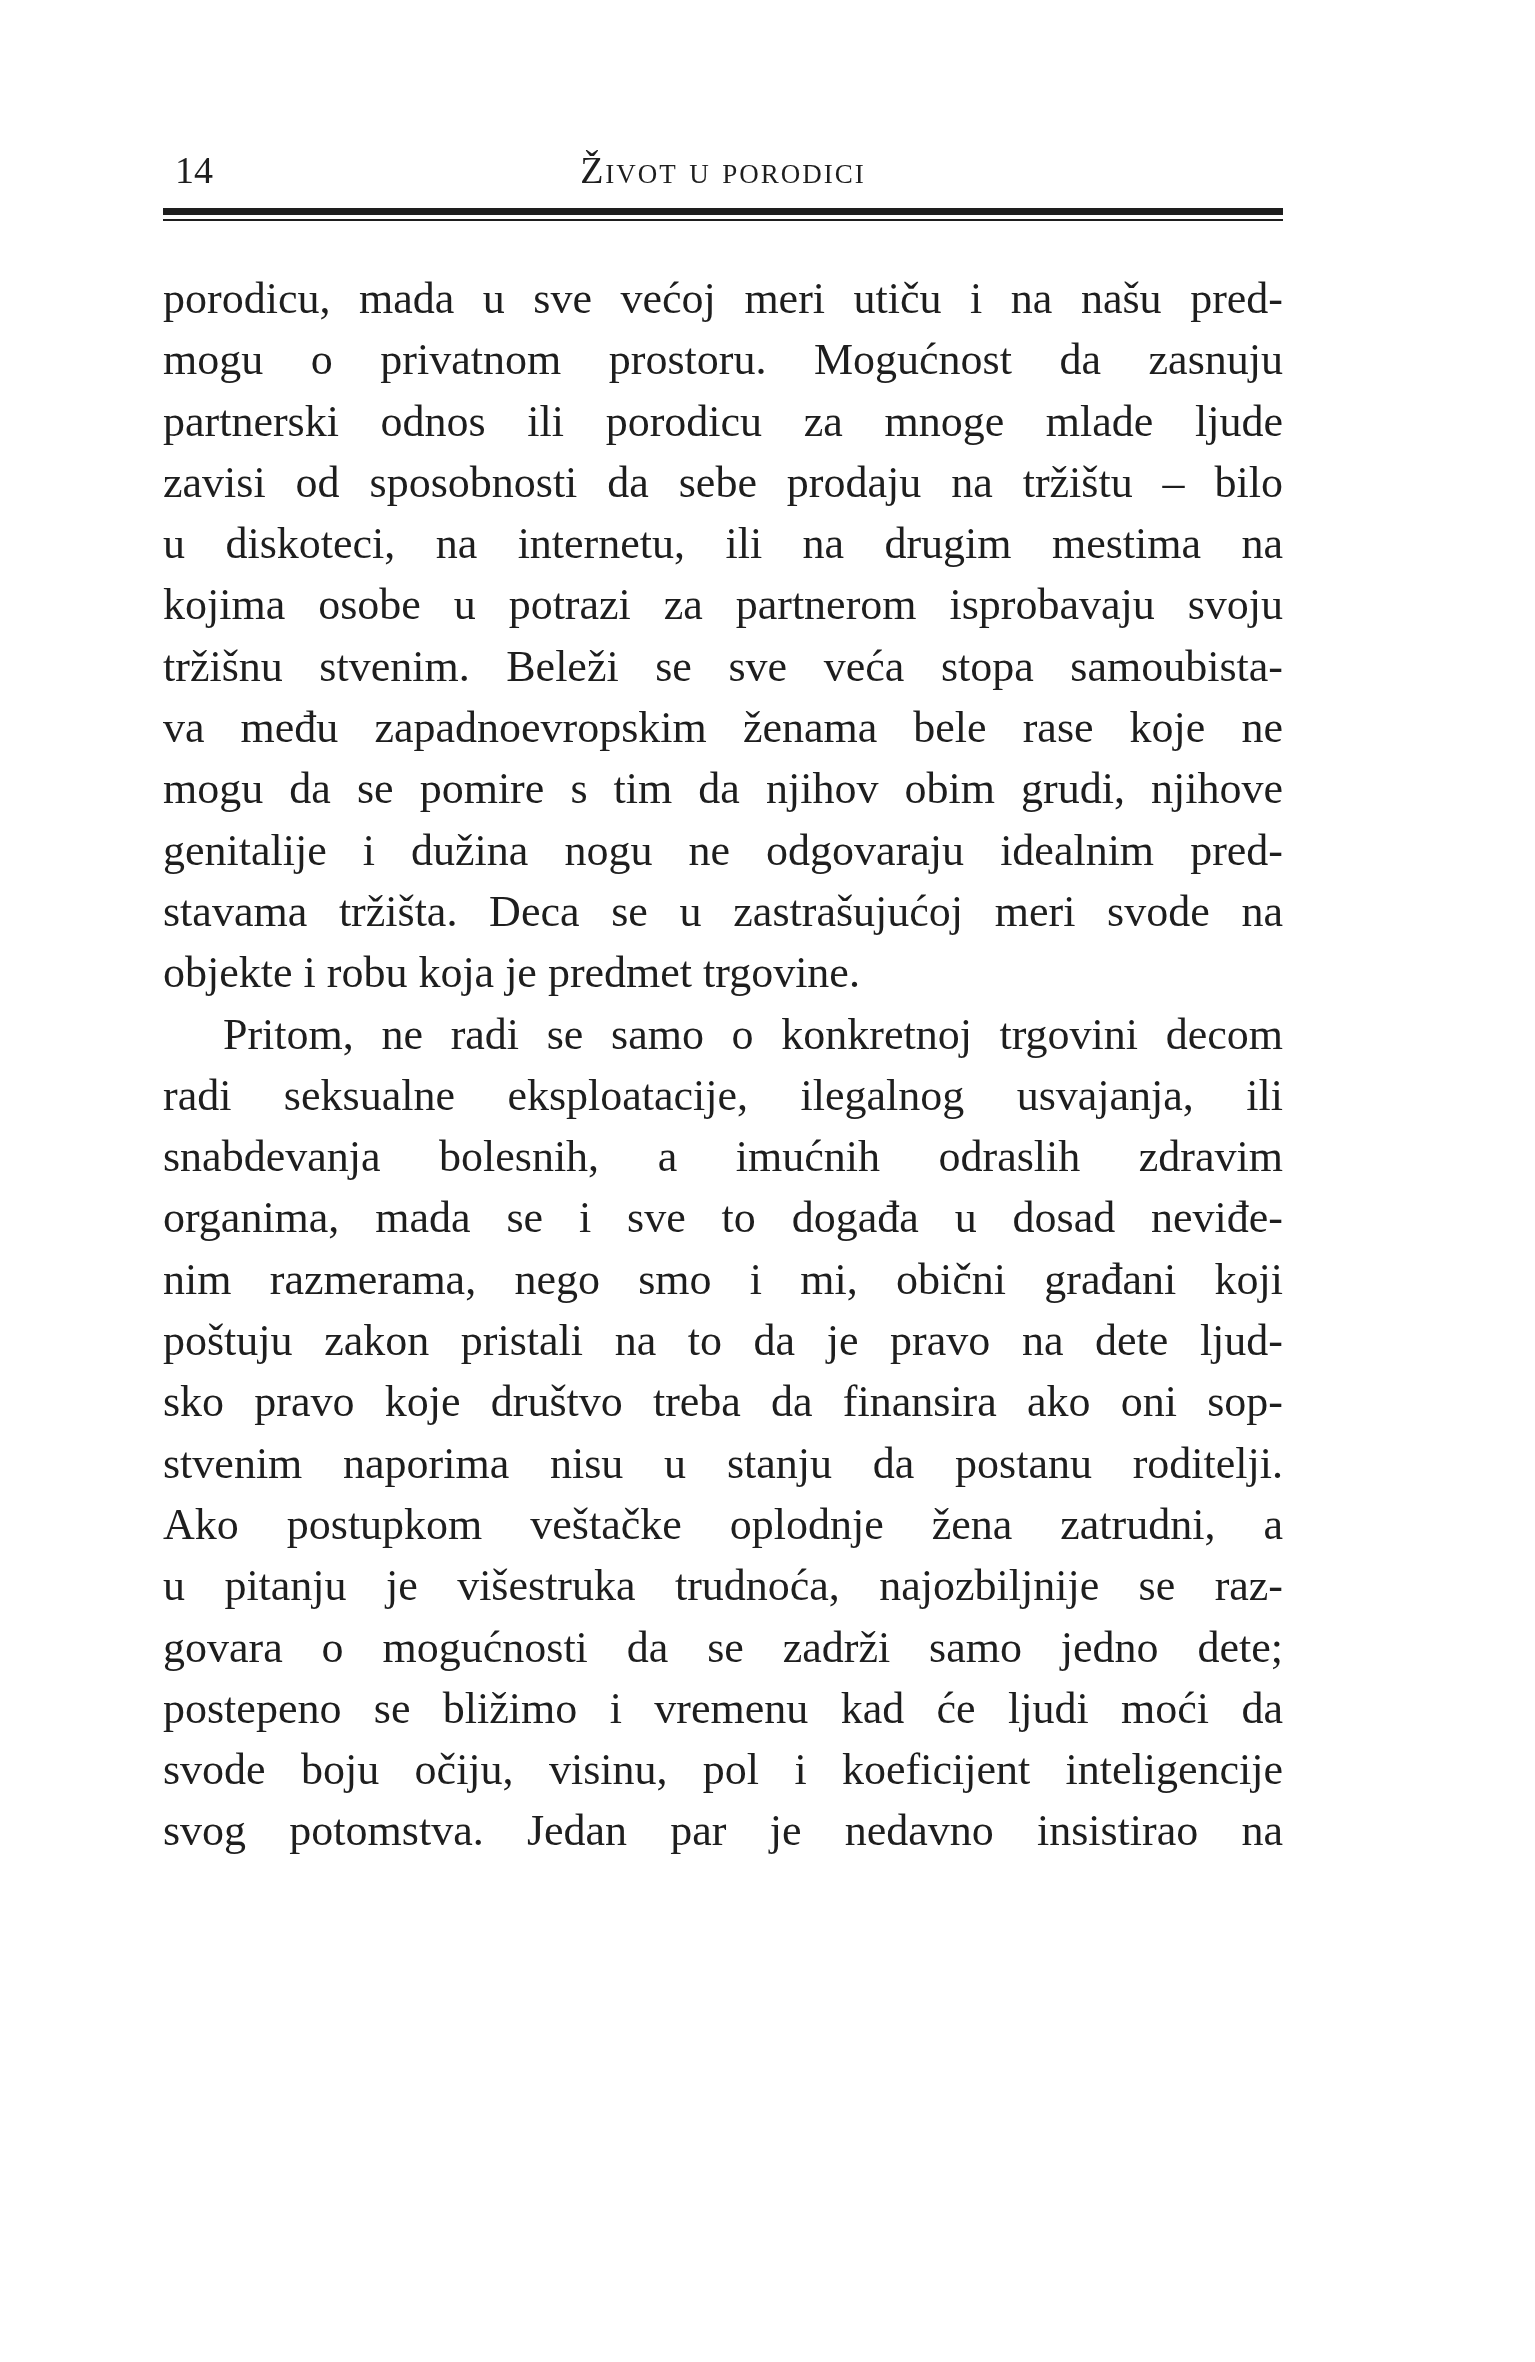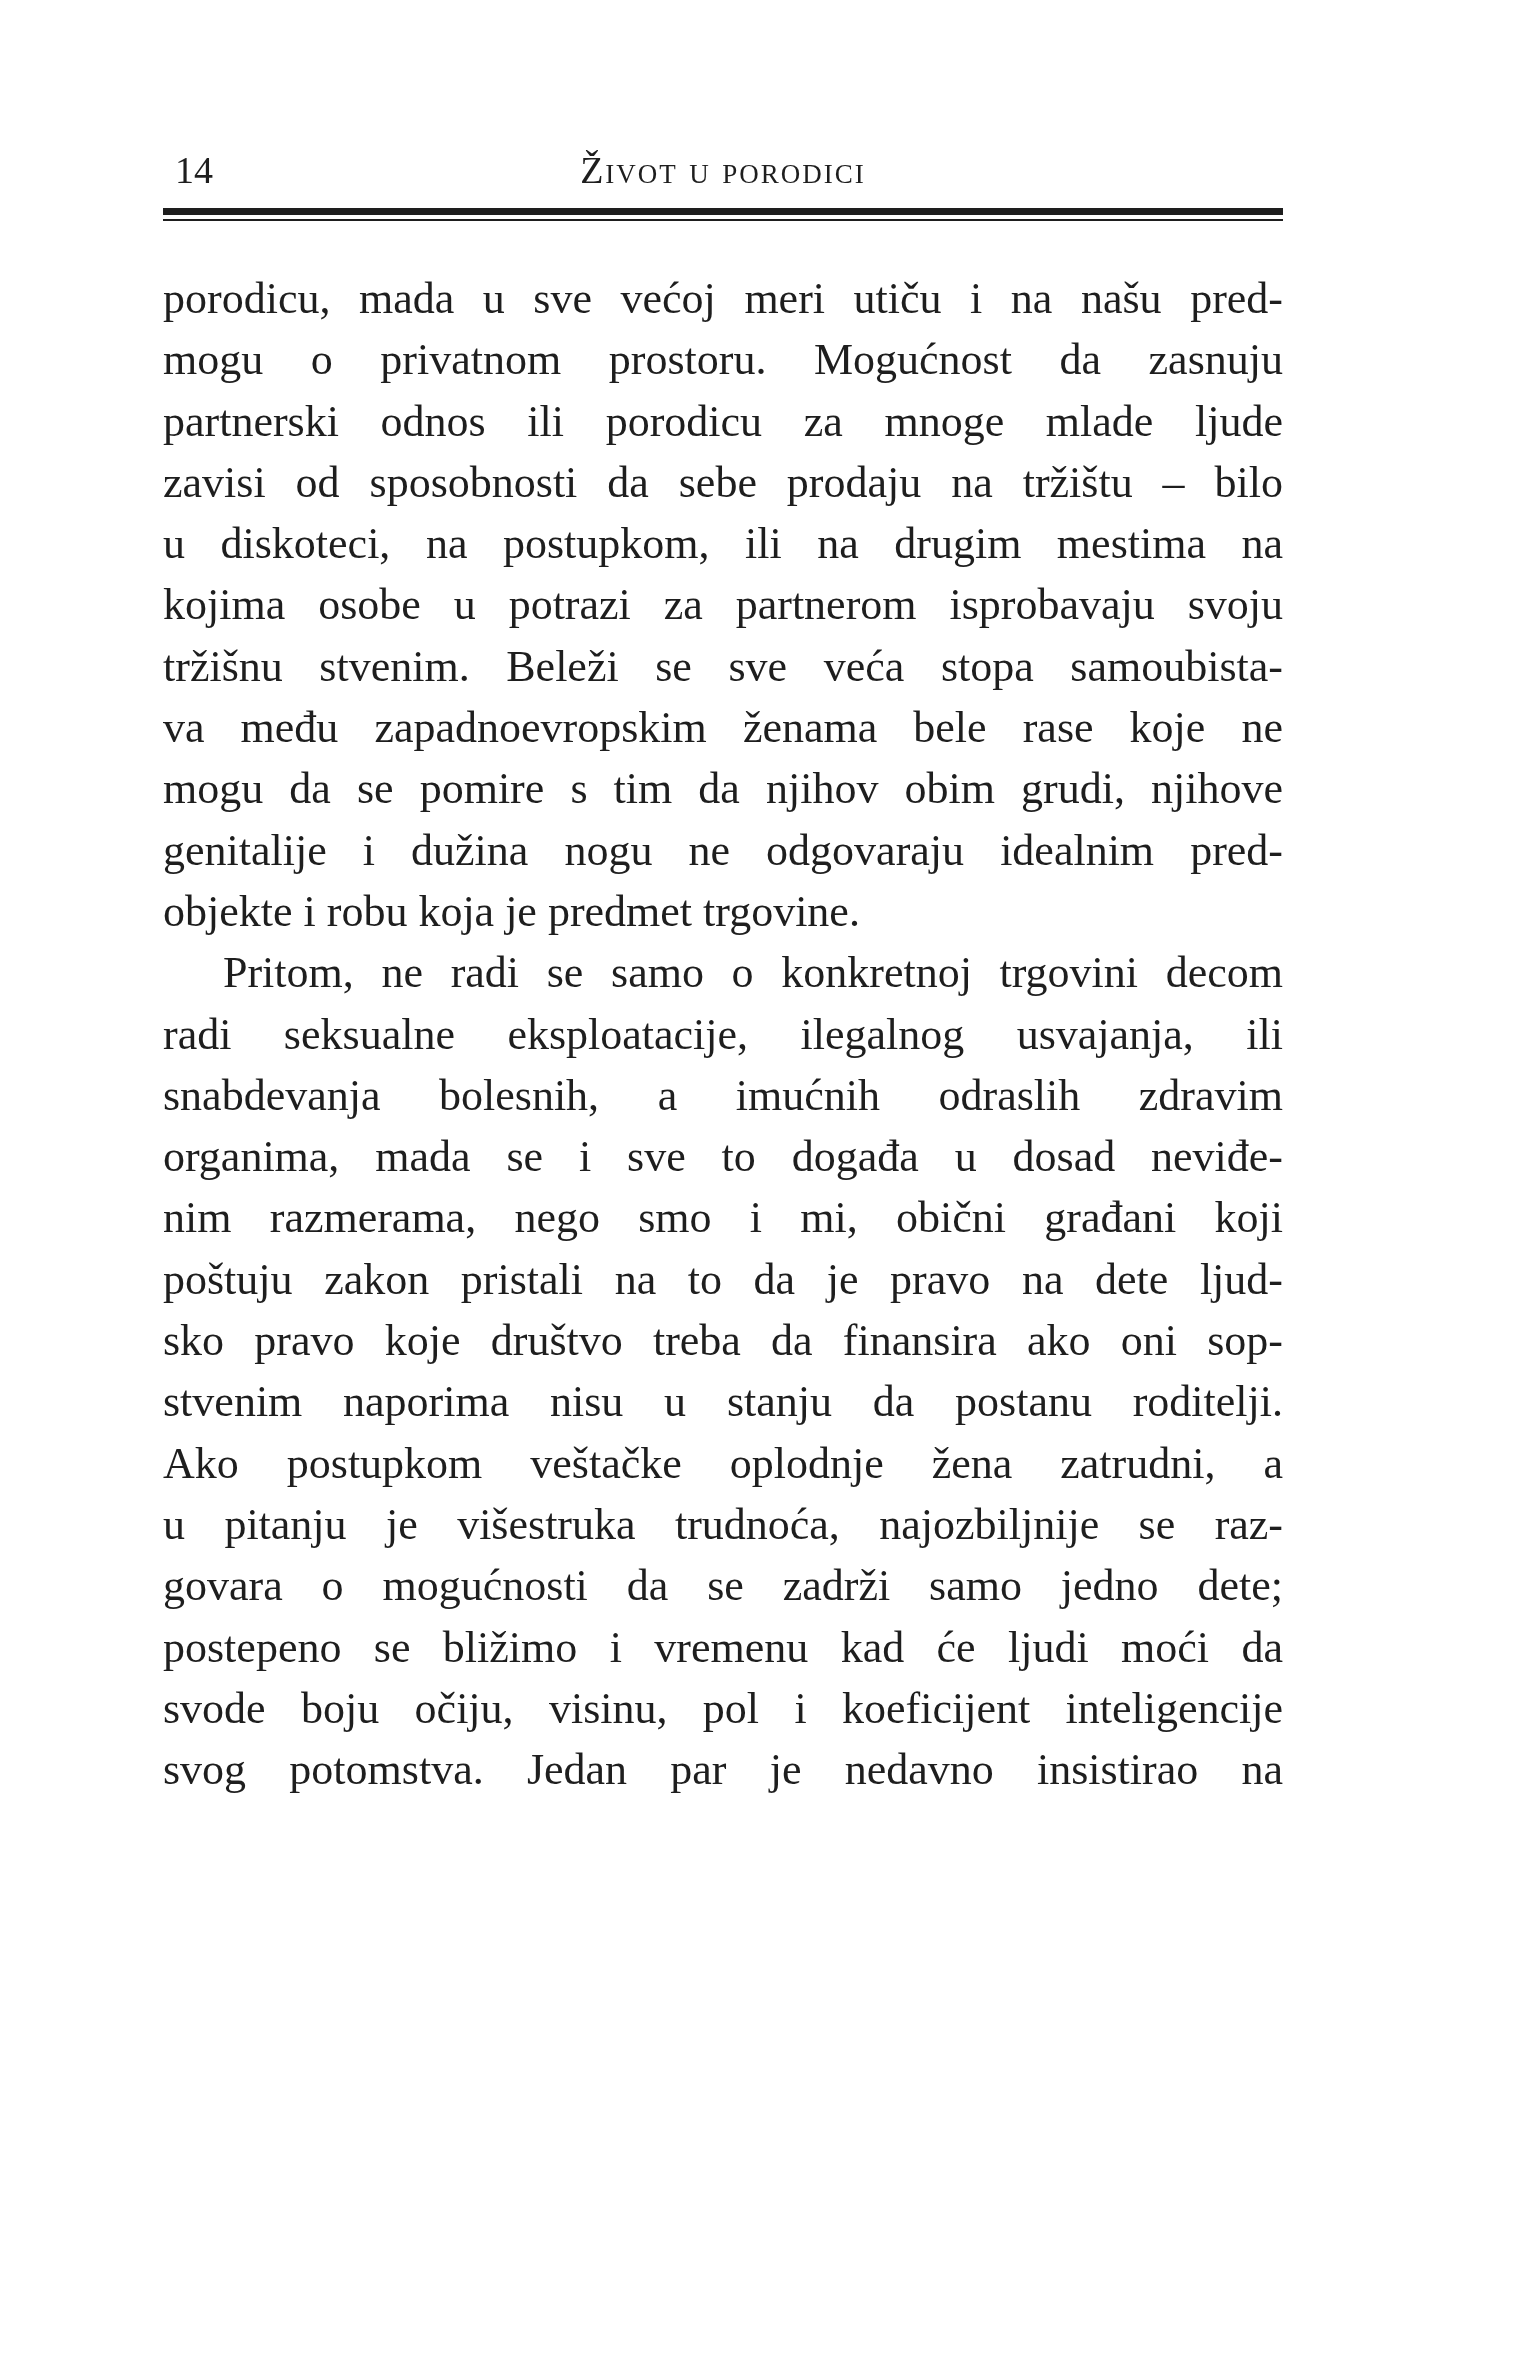--- a/index.html
+++ b/index.html
@@ -25,26 +25,27 @@
   <span class="running-title">Život u porodici</span>
 </div>
 <div class="rule-thick"></div>
 <div class="rule-thin"></div>
 
 <div class="body-text">
   <div class="line">porodicu, mada u sve većoj meri utiču i na našu pred-</div>
   <div class="line">mogu o privatnom prostoru. Mogućnost da zasnuju</div>
   <div class="line">partnerski odnos ili porodicu za mnoge mlade ljude</div>
   <div class="line">zavisi od sposobnosti da sebe prodaju na tržištu – bilo</div>
-  <div class="line">u diskoteci, na postupkom, ili na drugim mestima na</div>
+  <div class="line">u diskoteci, na internetu, ili na drugim mestima na</div>
   <div class="line">kojima osobe u potrazi za partnerom isprobavaju svoju</div>
   <div class="line">tržišnu stvenim. Beleži se sve veća stopa samoubista-</div>
   <div class="line">va među zapadnoevropskim ženama bele rase koje ne</div>
   <div class="line">mogu da se pomire s tim da njihov obim grudi, njihove</div>
   <div class="line">genitalije i dužina nogu ne odgovaraju idealnim pred-</div>
+  <div class="line">stavama tržišta. Deca se u zastrašujućoj meri svode na</div>
   <div class="line last">objekte i robu koja je predmet trgovine.</div>
   <div class="line indent">Pritom, ne radi se samo o konkretnoj trgovini decom</div>
   <div class="line">radi seksualne eksploatacije, ilegalnog usvajanja, ili</div>
   <div class="line">snabdevanja bolesnih, a imućnih odraslih zdravim</div>
   <div class="line">organima, mada se i sve to događa u dosad neviđe-</div>
   <div class="line">nim razmerama, nego smo i mi, obični građani koji</div>
   <div class="line">poštuju zakon pristali na to da je pravo na dete ljud-</div>
   <div class="line">sko pravo koje društvo treba da finansira ako oni sop-</div>
   <div class="line">stvenim naporima nisu u stanju da postanu roditelji.</div>
   <div class="line">Ako postupkom veštačke oplodnje žena zatrudni, a</div>

